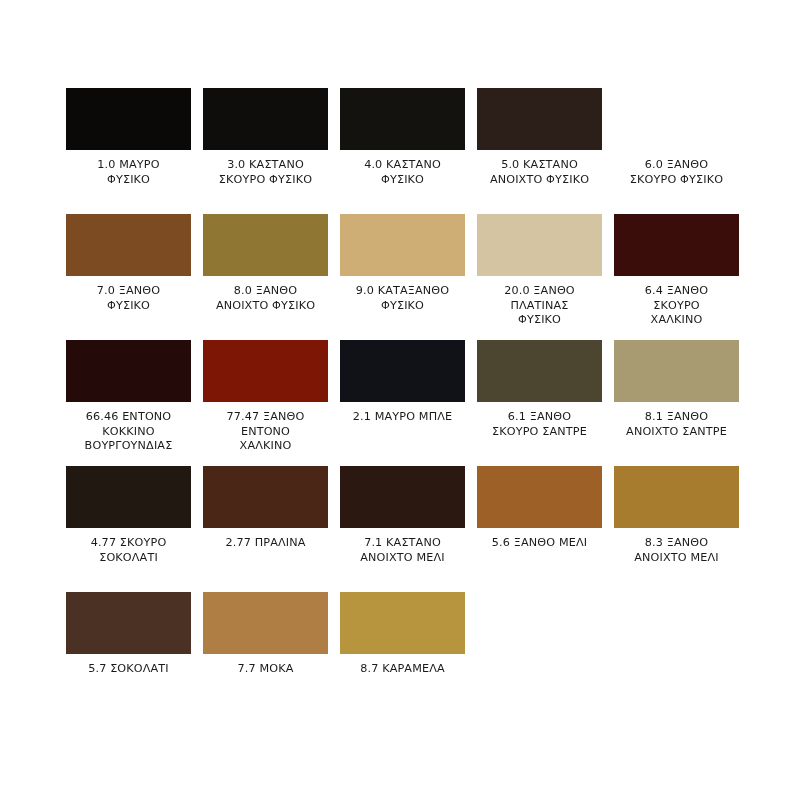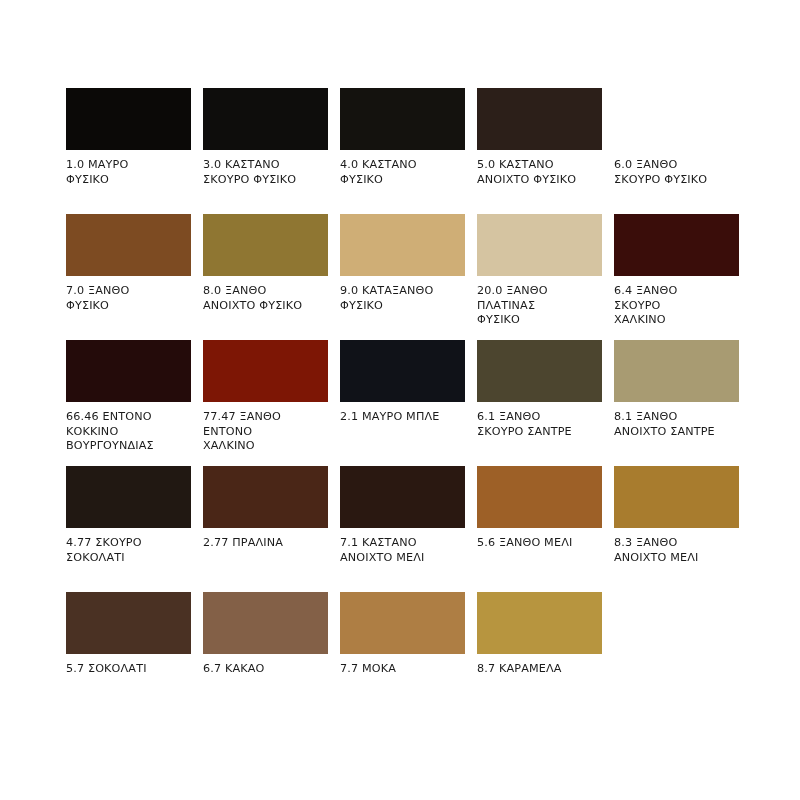--- a/index.html
+++ b/index.html
@@ -27,20 +27,21 @@
     width: 672px;
     display: grid;
     grid-template-columns: repeat(5, 125px);
     column-gap: 12px;
     row-gap: 0px;
     grid-auto-rows: 126px;
   }
   .swatch-cell {
     position: relative;
     width: 125px;
+    text-align: center;
   }
   .swatch-chip {
     width: 125px;
     height: 62px;
     box-sizing: border-box;
     display: block;
   }
   .swatch-label {
     margin-top: 8px;
     font-size: 11.2px;
@@ -155,24 +156,20 @@
       <div class="swatch-cell">
         <div class="swatch-chip" style="background: rgb(168, 124, 46);"></div>
         <div class="swatch-label">8.3 ΞΑΝΘΟ
 ΑΝΟΙΧΤΟ ΜΕΛΙ</div>
       </div>
       <div class="swatch-cell">
         <div class="swatch-chip" style="background: rgb(74, 49, 35);"></div>
         <div class="swatch-label">5.7 ΣΟΚΟΛΑΤΙ</div>
       </div>
       <div class="swatch-cell">
-        <div class="swatch-chip" style="background: rgb(131, 96, 71);"></div>
-        <div class="swatch-label">6.7 ΚΑΚΑΟ</div>
-      </div>
-      <div class="swatch-cell">
         <div class="swatch-chip" style="background: rgb(174, 126, 68);"></div>
         <div class="swatch-label">7.7 ΜΟΚΑ</div>
       </div>
       <div class="swatch-cell">
         <div class="swatch-chip" style="background: rgb(183, 149, 63);"></div>
         <div class="swatch-label">8.7 ΚΑΡΑΜΕΛΑ</div>
       </div>
     </div>
 </div>
 

